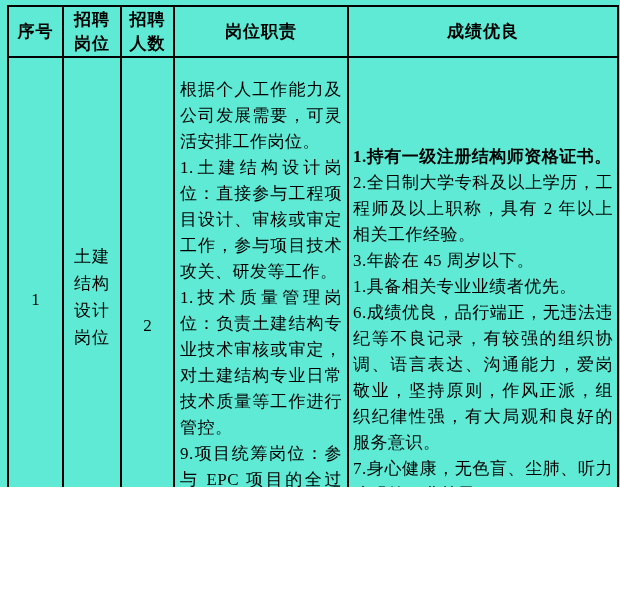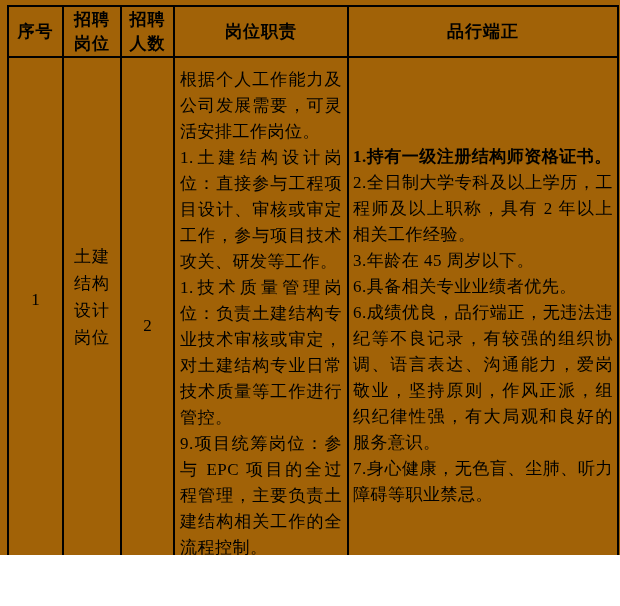--- a/index.html
+++ b/index.html
@@ -5,22 +5,22 @@
   html, body {
     margin: 0;
     padding: 0;
     background: #ffffff;
     color: #000000;
     font-family: "Liberation Serif", "DejaVu Serif", serif;
   }
   .page {
     position: relative;
     width: 620px;
-    height: 555px;
-    background: #a16207;
+    height: 487px;
+    background: #5eead4;
     overflow: hidden;
   }
   table.recruit {
     position: absolute;
     left: 7px;
     top: 5px;
     width: 610px;
     border-collapse: collapse;
     table-layout: fixed;
   }
@@ -67,21 +67,21 @@
     margin-top: 24px;
   }
   td.cell-count {
     font-size: 17px;
     text-align: center;
     vertical-align: middle;
     padding: 0;
   }
   td.cell-duties {
     vertical-align: top;
-    padding: 9px 5px 0 5px;
+    padding: 19px 5px 0 5px;
   }
   td.cell-conditions {
     vertical-align: middle;
     padding: 16px 4px;
     border-radius: 22px;
   }
   td.cell-duties p,
   td.cell-conditions p {
     margin: 0;
     font-size: 17px;
@@ -104,41 +104,41 @@
         <col class="c5">
     </colgroup>
     <thead>
       <tr>
         <th class="pre">序号</th>
         <th class="pre">招聘
 岗位</th>
         <th class="pre">招聘
 人数</th>
         <th>岗位职责</th>
-        <th>品行端正</th>
+        <th>成绩优良</th>
       </tr>
     </thead>
     <tbody>
       <tr>
         <td class="cell-no">1</td>
         <td class="cell-pos pre">土建
 结构
 设计
 岗位</td>
         <td class="cell-count">2</td>
         <td class="cell-duties">
           <p>根据个人工作能力及公司发展需要，可灵活安排工作岗位。</p>
           <p>1.土建结构设计岗位：直接参与工程项目设计、审核或审定工作，参与项目技术攻关、研发等工作。</p>
           <p>1.技术质量管理岗位：负责土建结构专业技术审核或审定，对土建结构专业日常技术质量等工作进行管控。</p>
           <p>9.项目统筹岗位：参与 EPC 项目的全过程管理，主要负责土建结构相关工作的全流程控制。</p>
         </td>
         <td class="cell-conditions">
           <p class="strong">1.持有一级注册结构师资格证书。</p>
           <p>2.全日制大学专科及以上学历，工程师及以上职称，具有 2 年以上相关工作经验。</p>
           <p>3.年龄在 45 周岁以下。</p>
-          <p>6.具备相关专业业绩者优先。</p>
+          <p>1.具备相关专业业绩者优先。</p>
           <p>6.成绩优良，品行端正，无违法违纪等不良记录，有较强的组织协调、语言表达、沟通能力，爱岗敬业，坚持原则，作风正派，组织纪律性强，有大局观和良好的服务意识。</p>
           <p>7.身心健康，无色盲、尘肺、听力障碍等职业禁忌。</p>
         </td>
       </tr>
     </tbody>
   </table>
 </div>
 
 </body></html>

